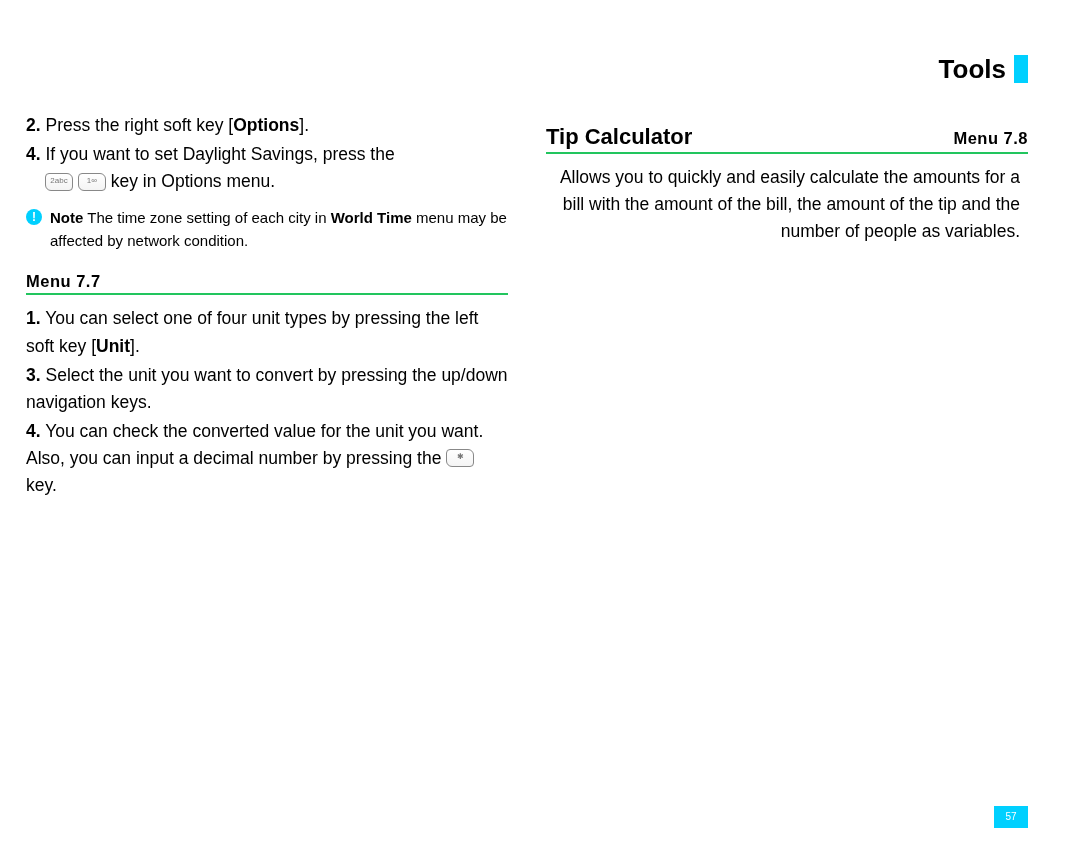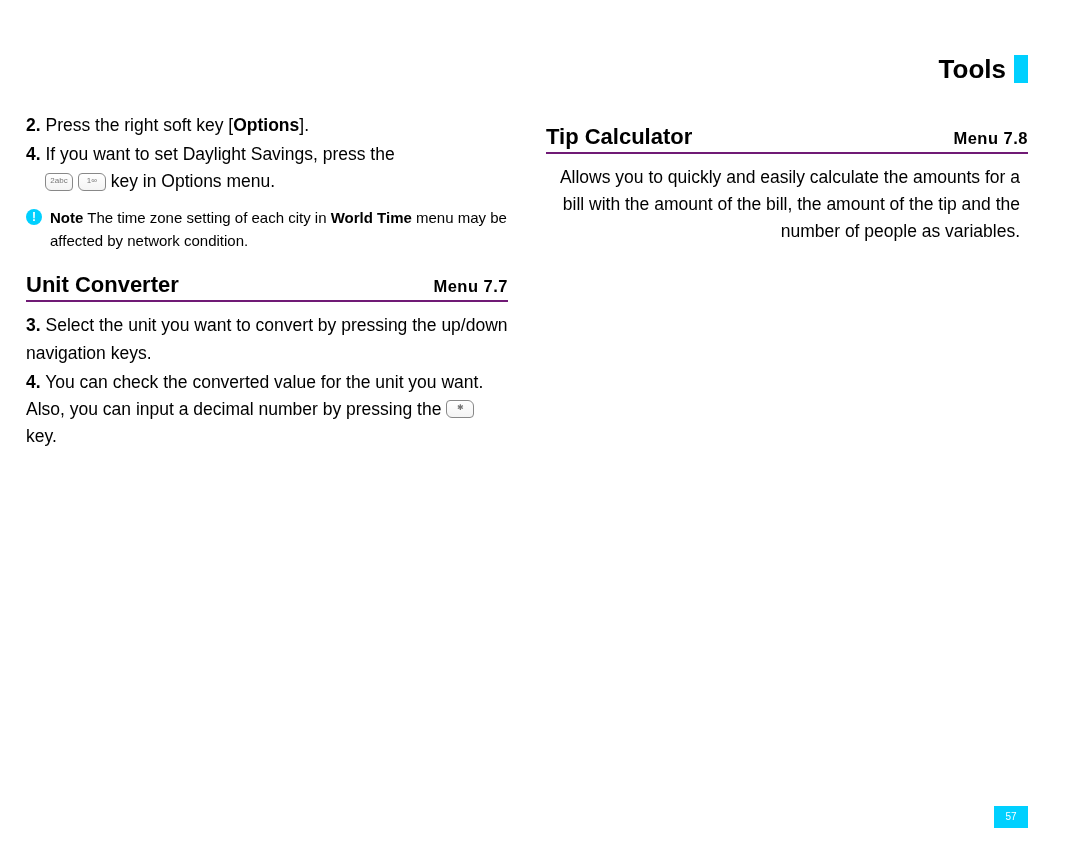--- a/index.html
+++ b/index.html
@@ -91,21 +91,21 @@
       font-size: 15px;
       line-height: 1.5;
     }
     .note-text .bold {
       font-weight: bold;
     }
     .section-header {
       display: flex;
       justify-content: space-between;
       align-items: baseline;
-      border-bottom: 2px solid #701a75;
+      border-bottom: 2px solid #22c55e;
       padding-bottom: 2px;
       margin-bottom: 10px;
       margin-top: 14px;
       break-inside: avoid;
     }
     .section-title {
       font-size: 22px;
       font-weight: bold;
     }
     .section-menu {
@@ -159,22 +159,24 @@
   </div>
 
   <div class="note-block">
     <div class="note-icon">!</div>
     <div class="note-text">
       <span class="bold">Note</span><span>  The time zone setting of each city in </span><span class="bold">World Time</span><span> menu may be affected by network condition.</span>
     </div>
   </div>
 
   <div class="section-header">
-    <div class="section-title">Unit Converter</div>
     <div class="section-menu">Menu 7.7</div>
+  </div>
+  <div class="step">
+    <span class="step-num">1.</span><span> You can select one of four unit types by pressing the left soft key [</span><b>Unit</b><span>].</span>
   </div>
   <div class="step">
     <span class="step-num">3.</span><span> Select the unit you want to convert by pressing the up/down navigation keys.</span>
   </div>
   <div class="step">
     <span class="step-num">4.</span><span> You can check the converted value for the unit you want. Also, you can input a decimal number by pressing the </span><span class="key">✱</span><span> key.</span>
   </div>
 
   <div class="col2-top"></div>
 

